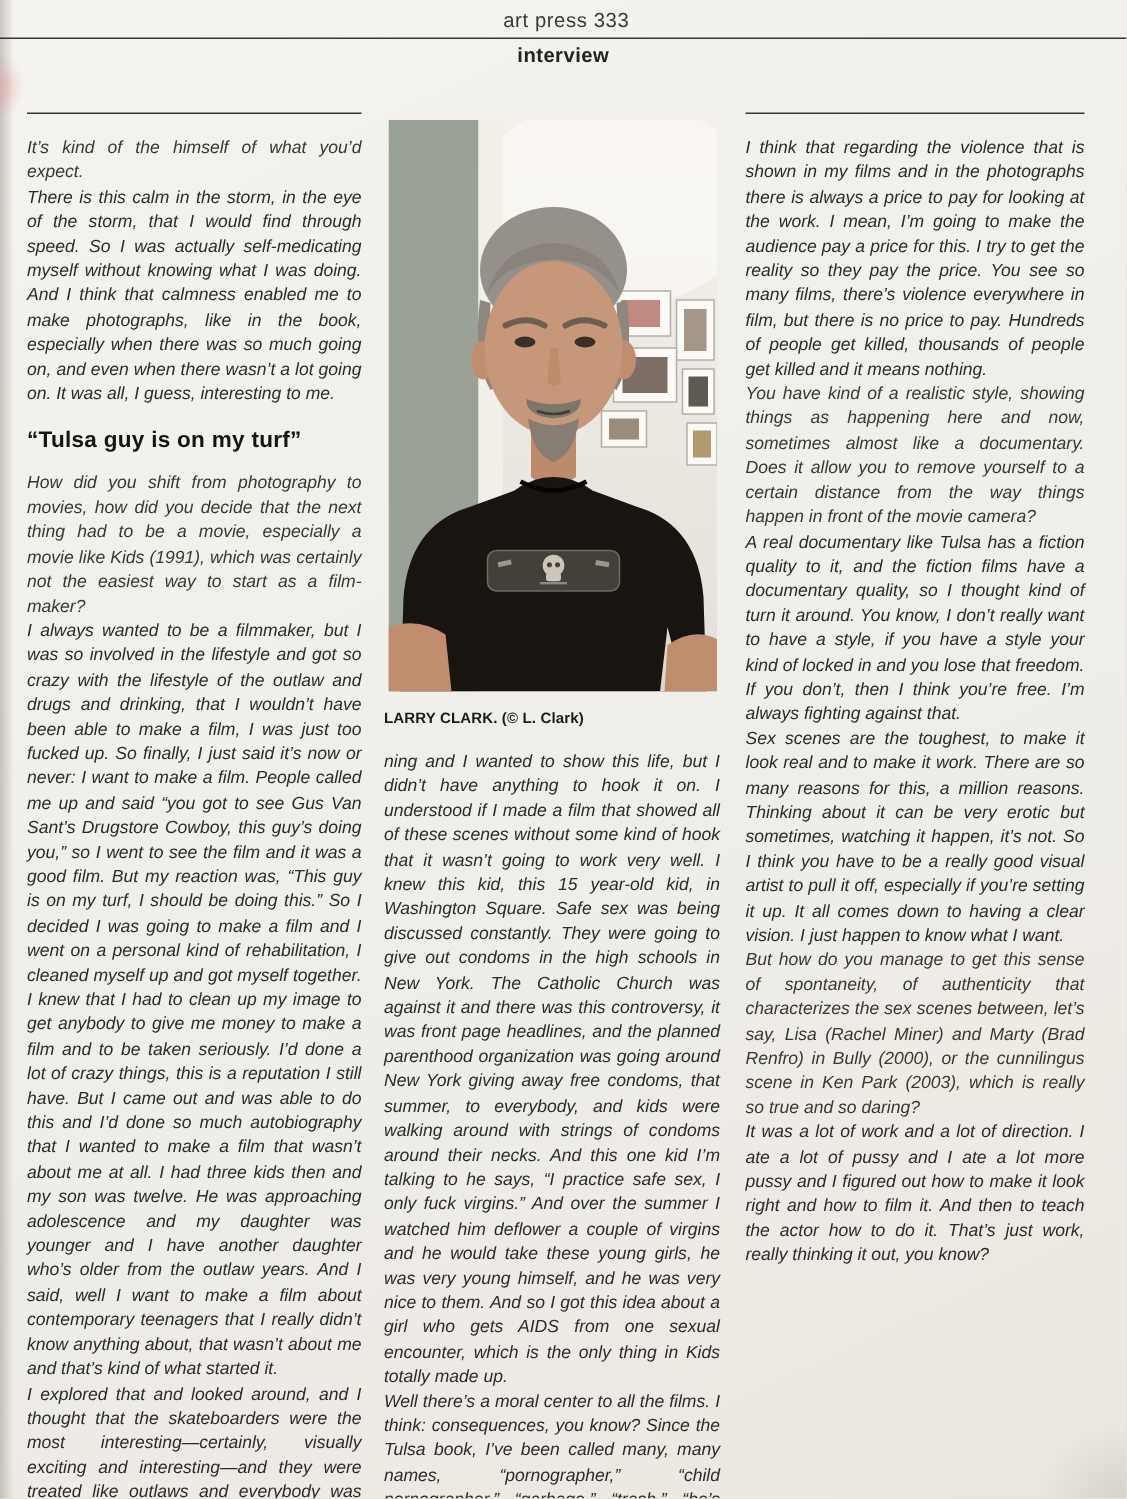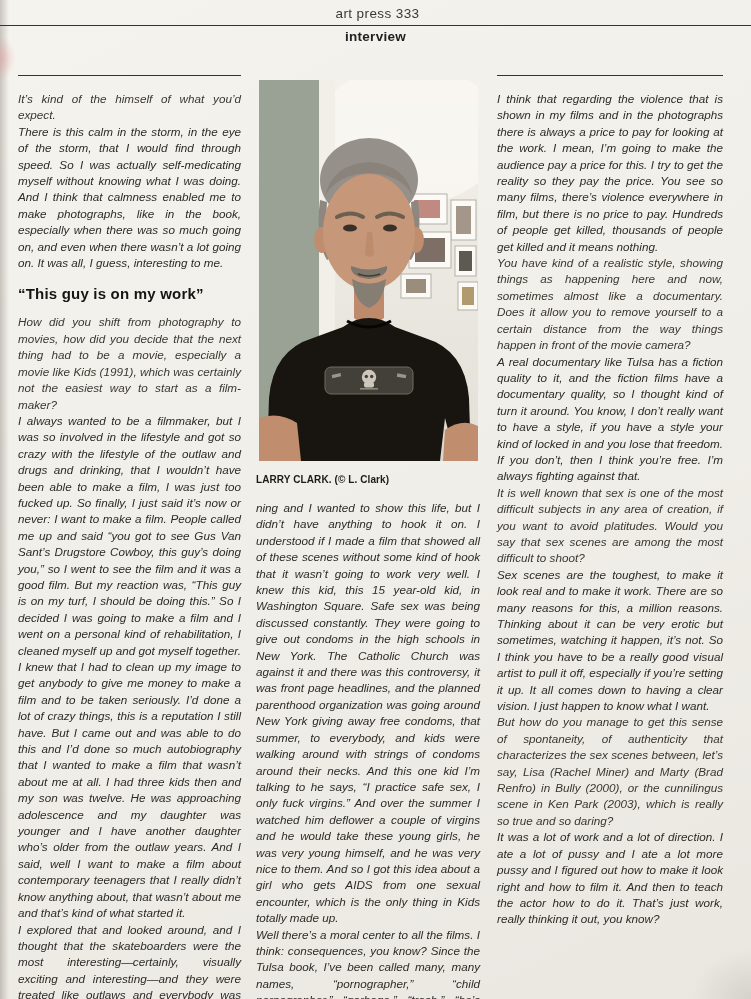--- a/index.html
+++ b/index.html
@@ -44,21 +44,21 @@
   <div class="corner-shadow"></div>
 
   <div class="masthead">art press 333</div>
   <div class="header-rule"></div>
   <div class="section">interview</div>
 
   <div class="col col1">
     <div class="col-rule"></div>
     <p class="q">It’s kind of the himself of what you’d expect.</p>
     <p class="a">There is this calm in the storm, in the eye of the storm, that I would find through speed. So I was actually self-medicating myself without knowing what I was doing. And I think that calmness enabled me to make photographs, like in the book, especially when there was so much going on, and even when there wasn’t a lot going on. It was all, I guess, interesting to me.</p>
-    <h2 class="h">“This guy is on my work”</h2>
+    <h2 class="h">“Tulsa guy is on my turf”</h2>
     <p class="q">How did you shift from photography to movies, how did you decide that the next thing had to be a movie, especially a movie like Kids (1991), which was certainly not the easiest way to start as a film-maker?</p>
     <p class="a">I always wanted to be a filmmaker, but I was so involved in the lifestyle and got so crazy with the lifestyle of the outlaw and drugs and drinking, that I wouldn’t have been able to make a film, I was just too fucked up. So finally, I just said it’s now or never: I want to make a film. People called me up and said “you got to see Gus Van Sant’s Drugstore Cowboy, this guy’s doing you,” so I went to see the film and it was a good film. But my reaction was, “This guy is on my turf, I should be doing this.” So I decided I was going to make a film and I went on a personal kind of rehabilitation, I cleaned myself up and got myself together. I knew that I had to clean up my image to get anybody to give me money to make a film and to be taken seriously. I’d done a lot of crazy things, this is a reputation I still have. But I came out and was able to do this and I’d done so much autobiography that I wanted to make a film that wasn’t about me at all. I had three kids then and my son was twelve. He was approaching adolescence and my daughter was younger and I have another daughter who’s older from the outlaw years. And I said, well I want to make a film about contemporary teenagers that I really didn’t know anything about, that wasn’t about me and that’s kind of what started it.</p>
     <p class="a">I explored that and looked around, and I thought that the skateboarders were the most interesting—certainly, visually exciting and interesting—and they were treated like outlaws and everybody was afraid of them and hated them. Adults and cops were freaked out by skateboarders, and I decided that it was because they had so much freedom that they could go anywhere and do anything and were totally self reliant, so I started exploring that world. I hung out with skaters from around the country for about three years before I got the idea for the film.</p>
 
   </div>
 
   <div class="col col2">
     <svg class="photo" viewBox="0 0 219 381" xmlns="http://www.w3.org/2000/svg">
       <defs>
         <linearGradient id="wl" x1="0" y1="0" x2="0" y2="1">
@@ -124,21 +124,20 @@
     <div class="caption">LARRY CLARK. (© L. Clark)</div>
     <p class="a">ning and I wanted to show this life, but I didn’t have anything to hook it on. I understood if I made a film that showed all of these scenes without some kind of hook that it wasn’t going to work very well. I knew this kid, this 15 year-old kid, in Washington Square. Safe sex was being discussed constantly. They were going to give out condoms in the high schools in New York. The Catholic Church was against it and there was this controversy, it was front page headlines, and the planned parenthood organization was going around New York giving away free condoms, that summer, to everybody, and kids were walking around with strings of condoms around their necks. And this one kid I’m talking to he says, “I practice safe sex, I only fuck virgins.” And over the summer I watched him deflower a couple of virgins and he would take these young girls, he was very young himself, and he was very nice to them. And so I got this idea about a girl who gets AIDS from one sexual encounter, which is the only thing in Kids totally made up.</p>
     <p class="a">Well there’s a moral center to all the films. I think: consequences, you know? Since the Tulsa book, I’ve been called many, many names, “pornographer,” “child pornographer,” “garbage,” “trash,” “he’s romanticizing drugs,” and on and on and on… But there is a moral center to all the work and the moral center is consequences. Consequences for everything that we do, and that’s just a fact.</p>
   </div>
 
   <div class="col col3">
     <div class="col-rule"></div>
     <p class="a">I think that regarding the violence that is shown in my films and in the photographs there is always a price to pay for looking at the work. I mean, I’m going to make the audience pay a price for this. I try to get the reality so they pay the price. You see so many films, there’s violence everywhere in film, but there is no price to pay. Hundreds of people get killed, thousands of people get killed and it means nothing.</p>
     <p class="q gap">You have kind of a realistic style, showing things as happening here and now, sometimes almost like a documentary. Does it allow you to remove yourself to a certain distance from the way things happen in front of the movie camera?</p>
     <p class="a">A real documentary like Tulsa has a fiction quality to it, and the fiction films have a documentary quality, so I thought kind of turn it around. You know, I don’t really want to have a style, if you have a style your kind of locked in and you lose that freedom. If you don’t, then I think you’re free. I’m always fighting against that.</p>
-    <p class="q gap">It is well known that sex is one of the most difficult subjects in any area of creation, if you want to avoid platitudes. Would you say that sex scenes are among the most difficult to shoot?</p>
     <p class="a">Sex scenes are the toughest, to make it look real and to make it work. There are so many reasons for this, a million reasons. Thinking about it can be very erotic but sometimes, watching it happen, it’s not. So I think you have to be a really good visual artist to pull it off, especially if you’re setting it up. It all comes down to having a clear vision. I just happen to know what I want.</p>
     <p class="q">But how do you manage to get this sense of spontaneity, of authenticity that characterizes the sex scenes between, let’s say, Lisa (Rachel Miner) and Marty (Brad Renfro) in Bully (2000), or the cunnilingus scene in Ken Park (2003), which is really so true and so daring?</p>
     <p class="a">It was a lot of work and a lot of direction. I ate a lot of pussy and I ate a lot more pussy and I figured out how to make it look right and how to film it. And then to teach the actor how to do it. That’s just work, really thinking it out, you know?</p>
 
   </div>
 
   <div class="pageno">27</div>
 </div>
 
 </body></html>

